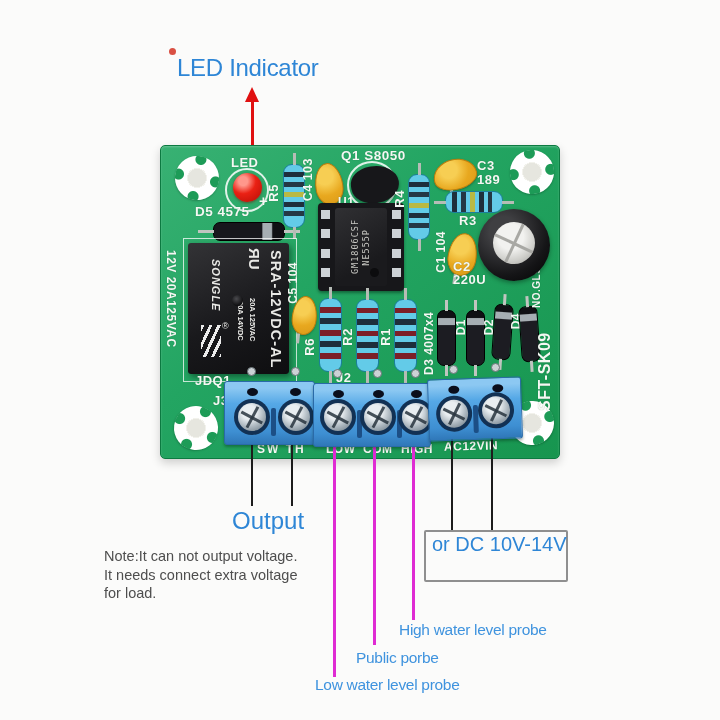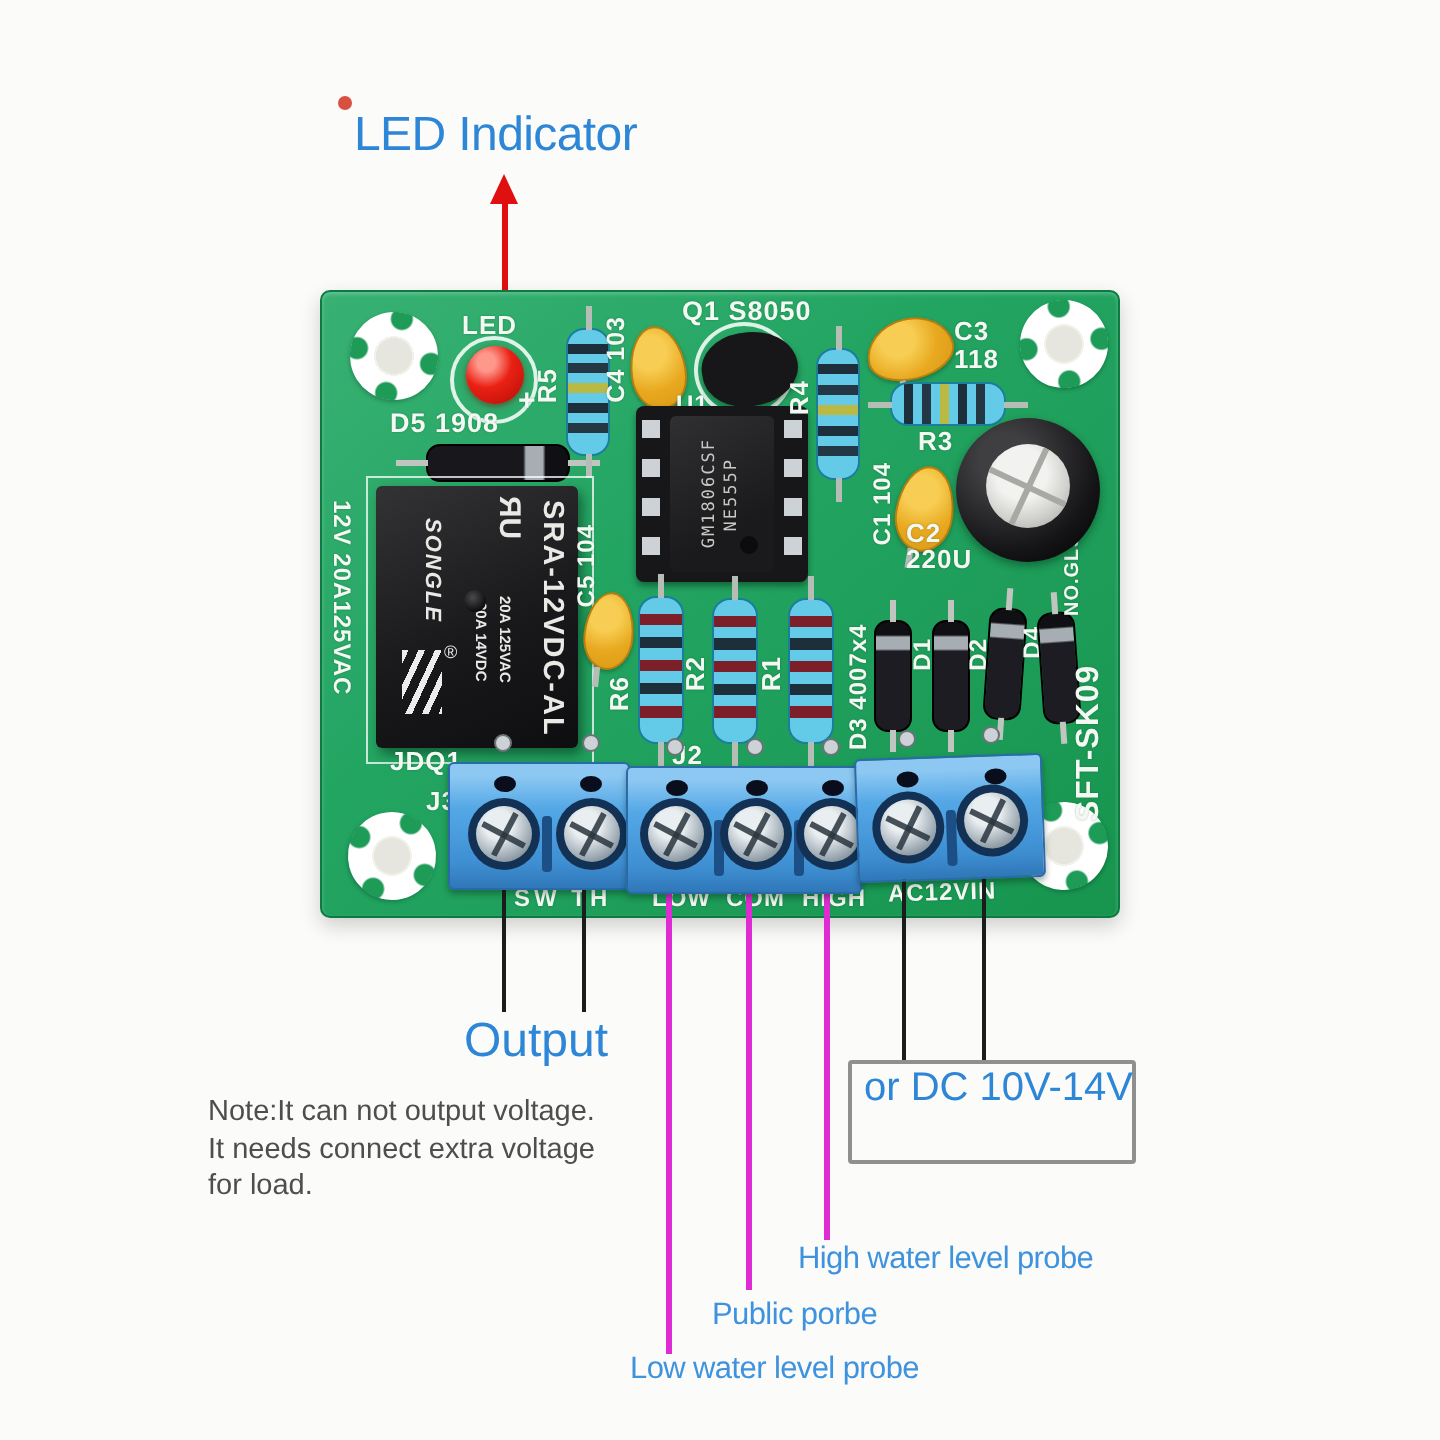--- a/index.html
+++ b/index.html
@@ -157,21 +157,21 @@
     <div class="hole" style="left:13px;top:260px;transform:rotate(30deg);"></div>
     <div class="hole" style="left:349px;top:255px;transform:rotate(-20deg);"></div>
 
     <div class="lbl" style="left:70px;top:10px;">LED</div>
     <div class="silk-circle" style="left:64px;top:22px;width:40px;height:40px;"></div>
     <div class="abs" style="left:72px;top:27px;width:29px;height:29px;border-radius:50%;
          background:radial-gradient(circle at 35% 28%,#ff978c 0 16%,#ea2114 45%,#b30d05 100%);
          box-shadow:0 1px 3px rgba(120,0,0,.5);"></div>
     <div class="lbl" style="left:98px;top:48px;font-size:15px;">+</div>
 
-    <div class="lbl" style="left:34px;top:59px;font-size:13.5px;">D5 1908</div>
+    <div class="lbl" style="left:34px;top:59px;font-size:13.5px;">D5 4575</div>
     <div class="dio-h" style="left:52px;top:76px;width:70px;height:17px;"></div>
 
     <div class="lbl v-up" style="left:106px;top:38px;">R5</div>
     <div class="res-v" style="left:122px;top:18px;width:20px;height:62px;"></div>
     <div class="lbl v-up" style="left:141px;top:12px;font-size:12.5px;">C4 103</div>
     <div class="ycap" style="left:154px;top:17px;width:26px;height:40px;transform:rotate(-8deg);"></div>
 
     <div class="lbl" style="left:180px;top:3px;font-size:13.5px;">Q1 S8050</div>
     <div class="silk-circle" style="left:186px;top:15px;width:46px;height:44px;"></div>
     <div class="to92"></div>
@@ -182,21 +182,21 @@
         <span class="chipmark">GM1806CSF</span>
         <span class="chipmark">NE555P</span>
       </div>
     </div>
 
     <div class="lbl v-up" style="left:232px;top:44px;">R4</div>
     <div class="res-v" style="left:247px;top:28px;width:20px;height:64px;"></div>
     <div class="ycap" style="left:272px;top:13px;width:42px;height:29px;transform:rotate(-14deg);"></div>
     <div class="lbl" style="left:316px;top:13px;line-height:14px;">
       <div>C3</div>
-      <div>118</div>
+      <div>189</div>
     </div>
     <div class="res-h" style="left:284px;top:45px;width:56px;height:20px;"></div>
     <div class="lbl" style="left:298px;top:68px;">R3</div>
 
     <div class="lbl v-up" style="left:274px;top:85px;font-size:12px;">C1 104</div>
     <div class="ycap" style="left:287px;top:87px;width:27px;height:41px;transform:rotate(9deg);"></div>
     <div class="lbl" style="left:292px;top:114px;line-height:13px;z-index:1;">
       <div>C2</div>
       <div>220U</div>
     </div>

